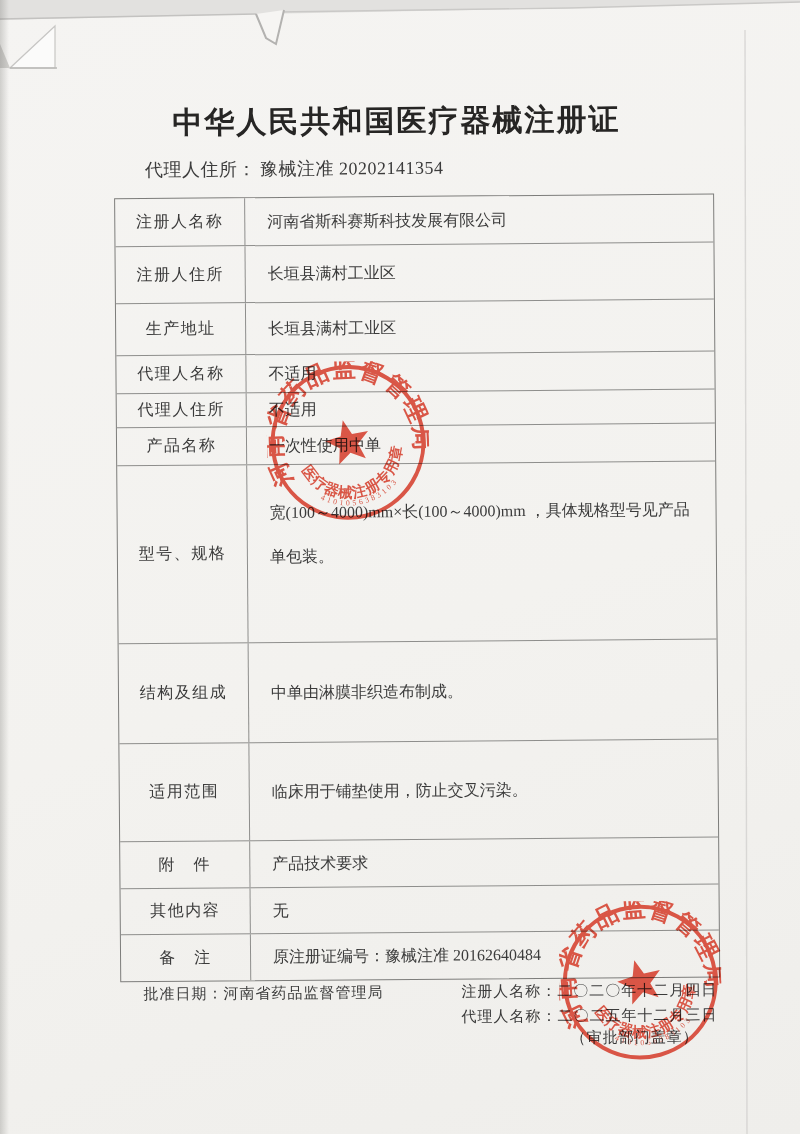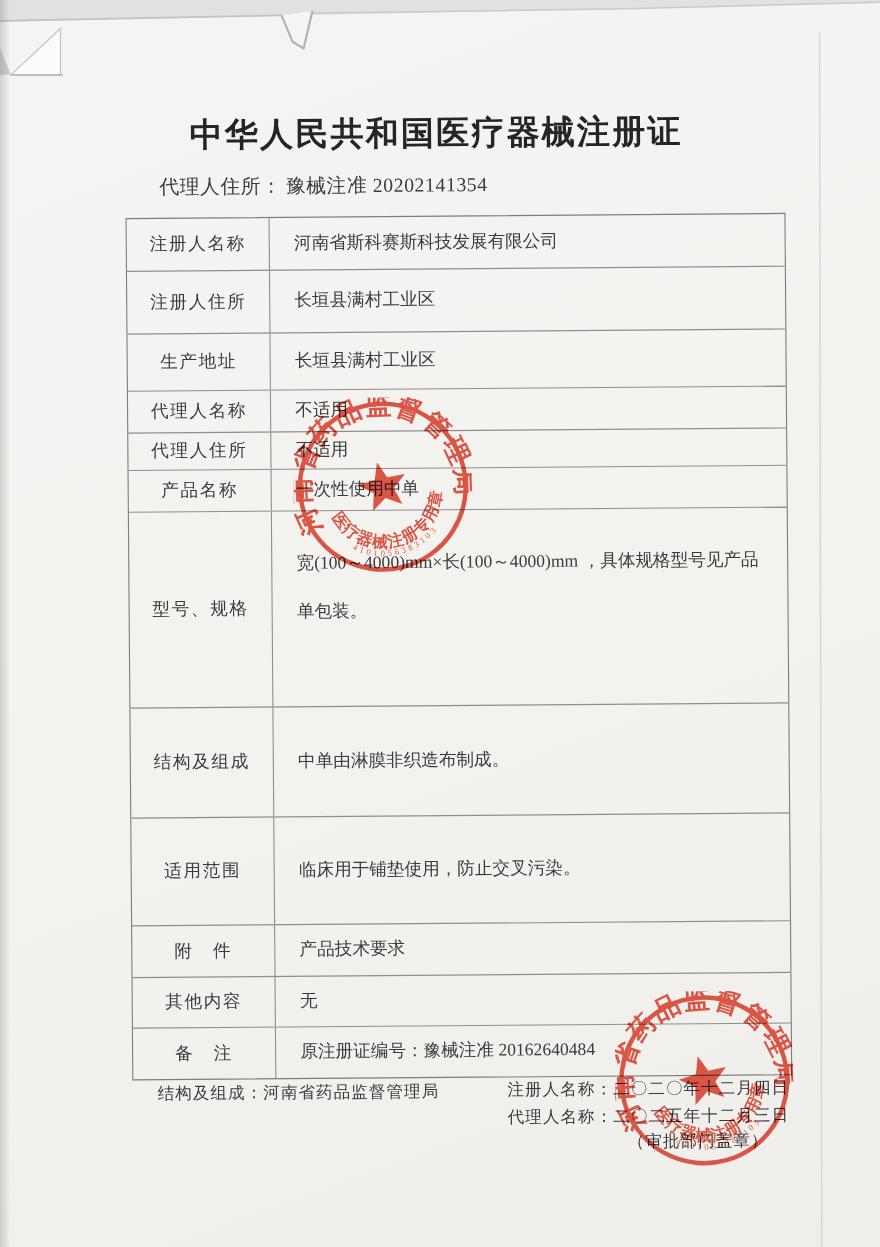--- a/index.html
+++ b/index.html
@@ -139,21 +139,21 @@
         <div class="th">其他内容</div>
         <div class="td">无</div>
       </div>
       <div class="tr r12">
         <div class="th">备　注</div>
         <div class="td">原注册证编号：豫械注准 20162640484</div>
       </div>
     </div>
 
     <div class="footer-left">
-      <span>结构及组成：</span><span>河南省药品监督管理局</span>
+      <span>批准日期：</span><span>河南省药品监督管理局</span>
     </div>
 
     <div class="footer-right">
       <div>
         <span>注册人名称：</span><span>二〇二〇年十二月四日</span>
       </div>
       <div>
         <span>代理人名称：</span><span>二〇二五年十二月三日</span>
       </div>
     </div>

